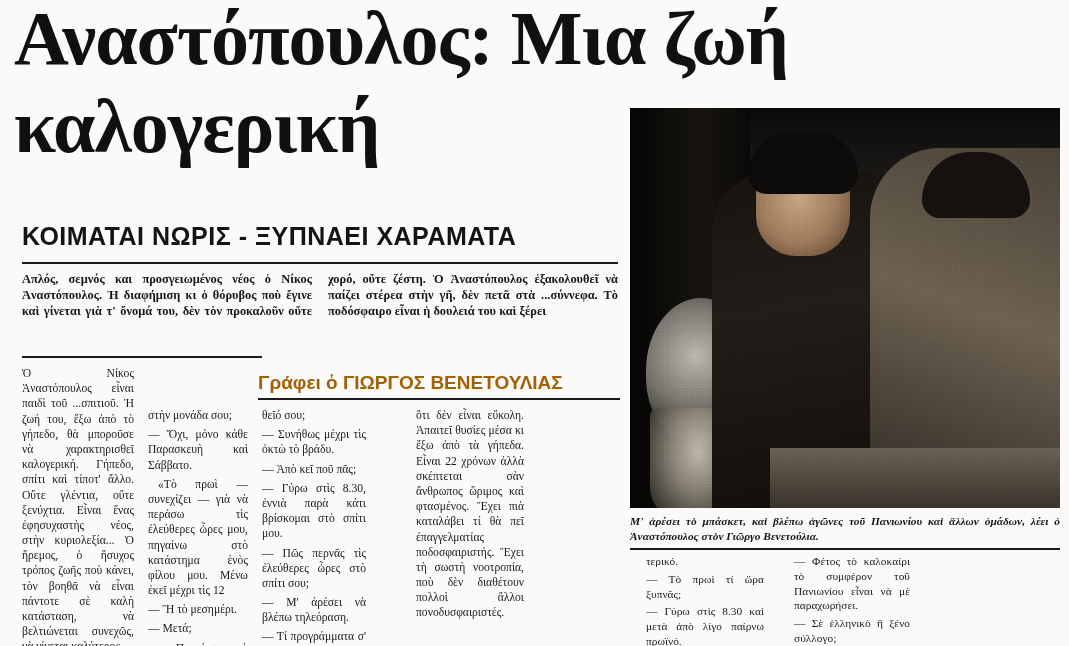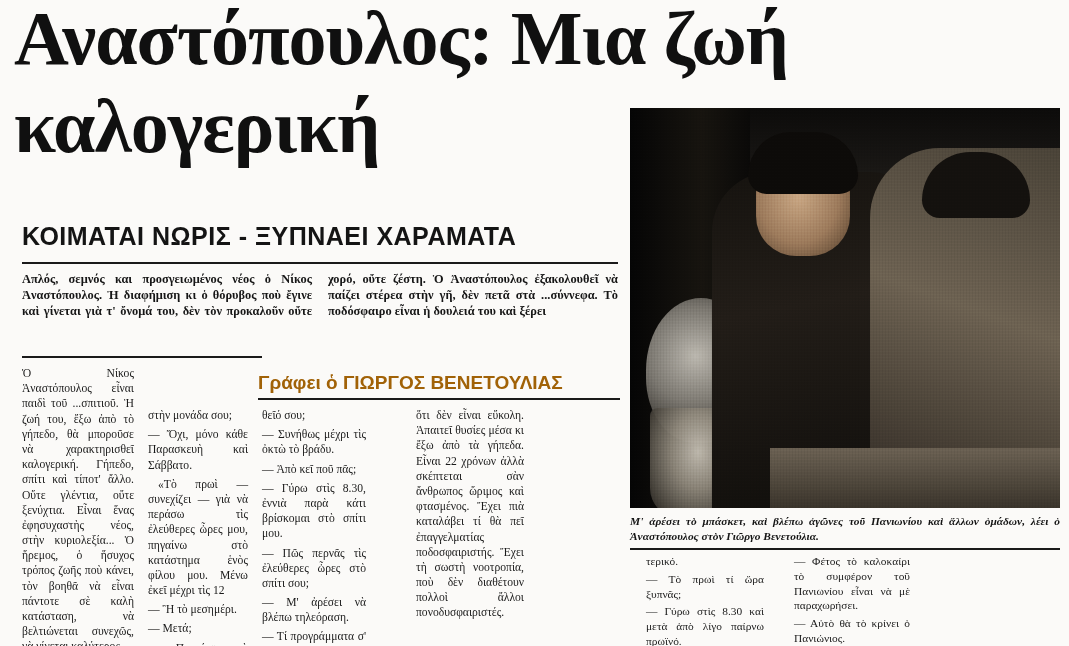--- a/index.html
+++ b/index.html
@@ -309,17 +309,18 @@
   <div class="bcol" id="bcol-1">
     <p>τερικό.</p>
     <p>— Τὸ πρωὶ τί ὥρα ξυπνᾶς;</p>
     <p>— Γύρω στὶς 8.30 καὶ μετὰ ἀπὸ λίγο παίρνω πρωϊνό.</p>
     <p>— Ποιὸ εἶναι τὸ πρωϊνό σου;</p>
 
   </div>
 
   <div class="bcol" id="bcol-2">
     <p>— Φέτος τὸ καλοκαίρι τὸ συμφέρον τοῦ Πανιωνίου εἶναι νὰ μὲ παραχωρήσει.</p>
+    <p>— Σὲ ἑλληνικὸ ἢ ξένο σύλλογο;</p>
     <p>— Αὐτὸ θὰ τὸ κρίνει ὁ Πανιώνιος.</p>
 
   </div>
 
 </div>
 
 </body></html>

